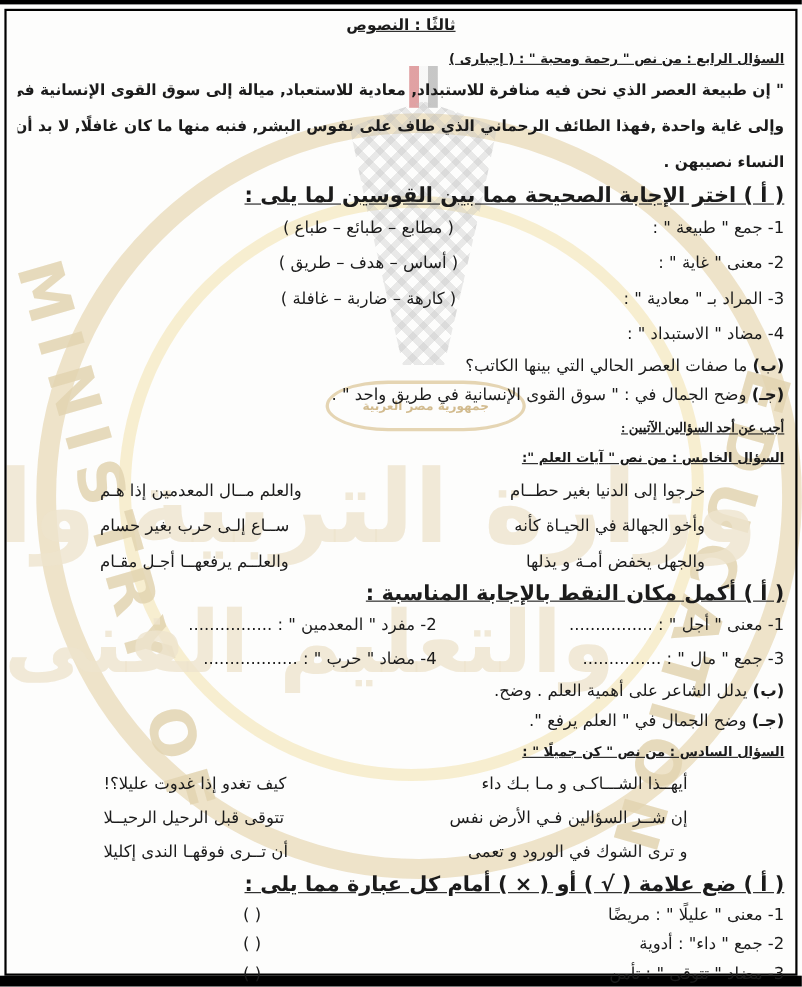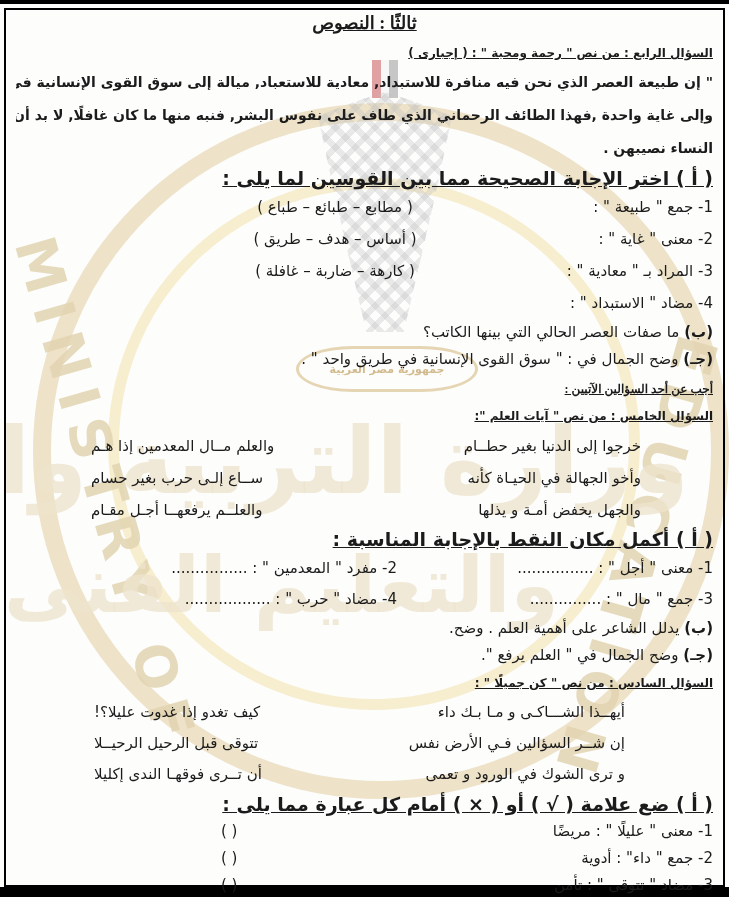--- a/index.html
+++ b/index.html
@@ -29,21 +29,21 @@
     color:rgba(205,180,130,0.9);font-size:11px;font-weight:bold;direction:rtl;}
   .wm-callig1{position:absolute;right:40px;top:408px;font-size:92px;font-weight:bold;direction:rtl;
     color:rgba(238,228,205,0.8);white-space:nowrap;}
   .wm-callig2{position:absolute;right:170px;top:540px;font-size:78px;font-weight:bold;direction:rtl;
     color:rgba(238,228,205,0.8);white-space:nowrap;}
   
   .content{position:absolute;top:10px;left:16px;right:16px;z-index:1;direction:rtl;text-align:right;
     font-size:15px;}
   .u{text-decoration:underline;}
   .b{font-weight:bold;}
-  .title{text-align:center;font-size:18px;height:26px;line-height:26px;font-family:Liberation Serif, serif;}
+  .title{text-align:center;font-size:14px;height:26px;line-height:26px;}
   .qhead{font-size:12px;height:25px;line-height:25px;margin-top:5px;}
   .passage{font-weight:bold;font-size:14px;line-height:33px;white-space:nowrap;overflow:hidden;}
   .part-head{font-size:19px;height:26px;line-height:26px;}
   .opt-row{display:flex;height:32px;line-height:32px;white-space:nowrap;}
   .opt-label{width:272px;overflow:hidden;}
   .opt-values{width:212px;text-align:center;overflow:visible;}
   .line27{height:27px;line-height:27px;white-space:nowrap;}
   .verse-row{display:flex;justify-content:space-between;height:32px;line-height:32px;
     padding-right:72px;padding-left:75px;white-space:nowrap;}
   .verse-row6{padding-right:88px;padding-left:78px;height:31px;line-height:31px;}

